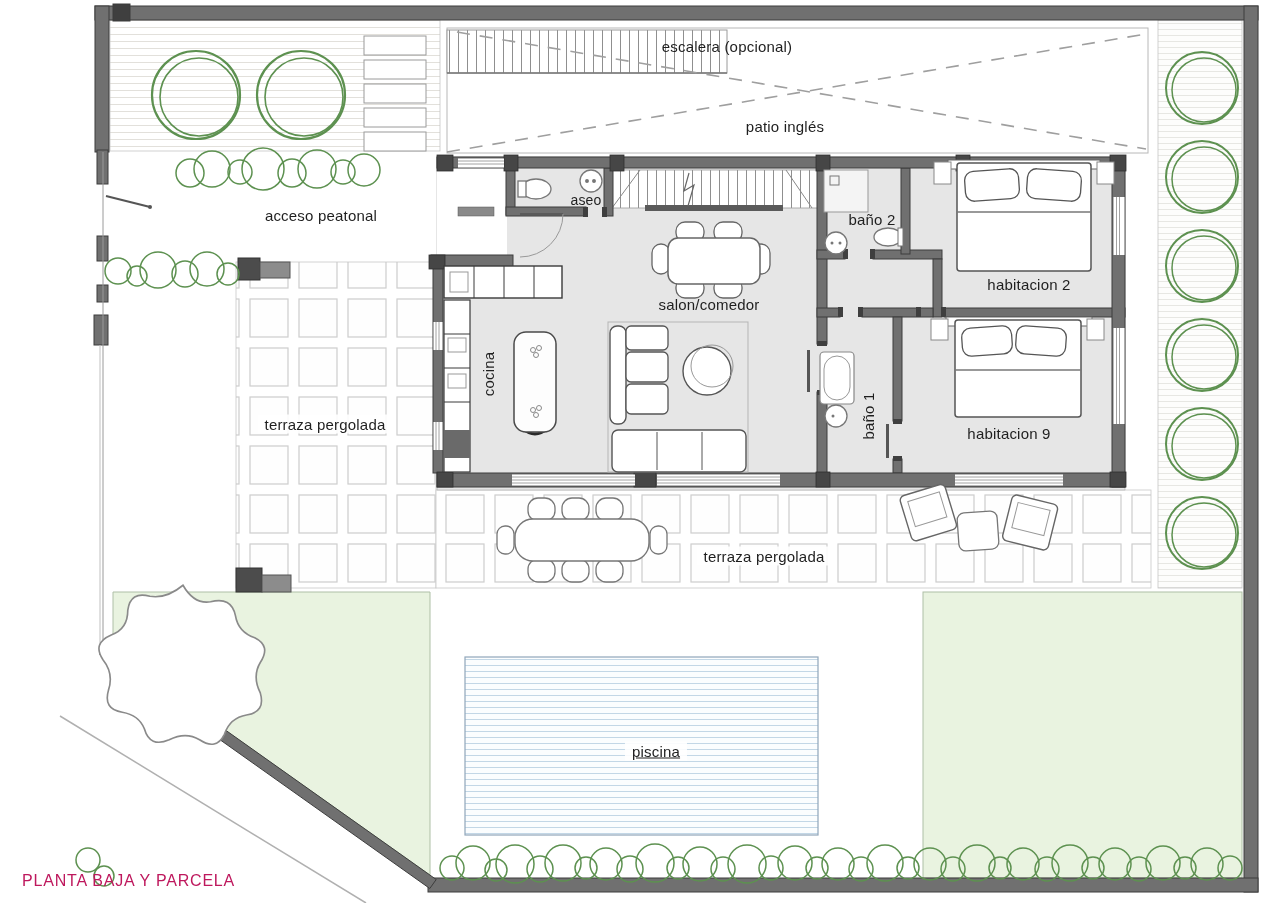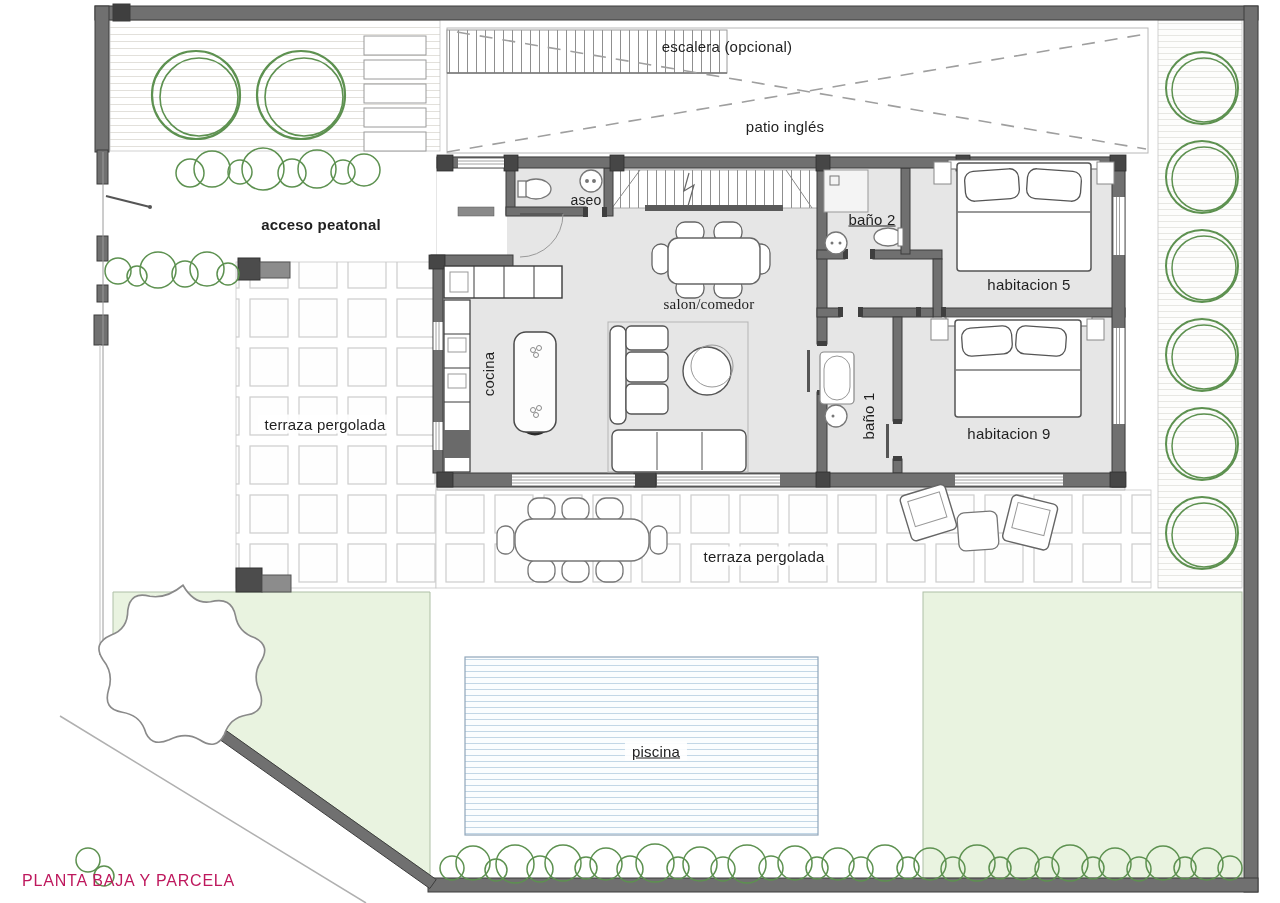--- a/index.html
+++ b/index.html
@@ -424,25 +424,25 @@
       <path id="star" d="M0,-52 Q8,-38 20,-40 Q35,-44 38,-30 Q40,-18 52,-14 Q64,-8 56,4 Q50,14 56,26 Q60,40 46,42 Q34,44 30,56 Q24,68 12,60 Q2,54 -10,60 Q-24,66 -28,52 Q-32,42 -44,40 Q-58,38 -54,24 Q-50,12 -58,2 Q-66,-10 -52,-16 Q-40,-20 -40,-34 Q-38,-48 -24,-44 Q-12,-42 0,-52 Z" transform="translate(183,657) scale(1.38)"></path>
       <use href="#star" transform="translate(383,770) scale(1.05) rotate(24)"></use>
       <use href="#star" transform="translate(987,806) scale(1.08) rotate(-12)"></use>
       <use href="#star" transform="translate(1192,797) scale(1.05) rotate(40)"></use>
     </g>
   </g>
 </svg>
 
 <div class="lbl" style="left:727px;top:46px;">escalera (opcional)</div>
 <div class="lbl" style="left:785px;top:126px;text-align:right;">patio inglés</div>
-<div class="lbl" style="left:321px;top:224px;font-weight:bold;">acceso peatonal</div>
+<div class="lbl" style="left:321px;top:215px;">acceso peatonal</div>
 <div class="lbl small" style="left:547px;top:200px;margin-left:39px;">aseo</div>
-<div class="lbl" style="left:872px;top:219px;text-decoration:underline;">baño 2</div>
-<div class="lbl" style="left:1029px;top:284px;">habitacion 5</div>
-<div class="lbl" style="left:709px;top:304px;font-family:Liberation Serif, serif;">salon/comedor</div>
+<div class="lbl" style="left:872px;top:219px;">baño 2</div>
+<div class="lbl" style="left:1029px;top:284px;">habitacion 2</div>
+<div class="lbl" style="left:709px;top:304px;">salon/comedor</div>
 <div class="lbl v" style="left:488px;top:374px;">cocina</div>
 <div class="lbl bg" style="left:325px;top:424px;">terraza pergolada</div>
 <div class="lbl v" style="left:868px;top:416px;">baño 1</div>
 <div class="lbl" style="left:1009px;top:433px;">habitacion 9</div>
 <div class="lbl bg" style="left:764px;top:556px;">terraza pergolada</div>
 <div class="lbl bg" style="left:656px;top:751px;text-decoration:underline;">piscina</div>
 <div class="title" style="left:22px;top:872px;">PLANTA BAJA Y PARCELA</div>
 
 </div>
 

